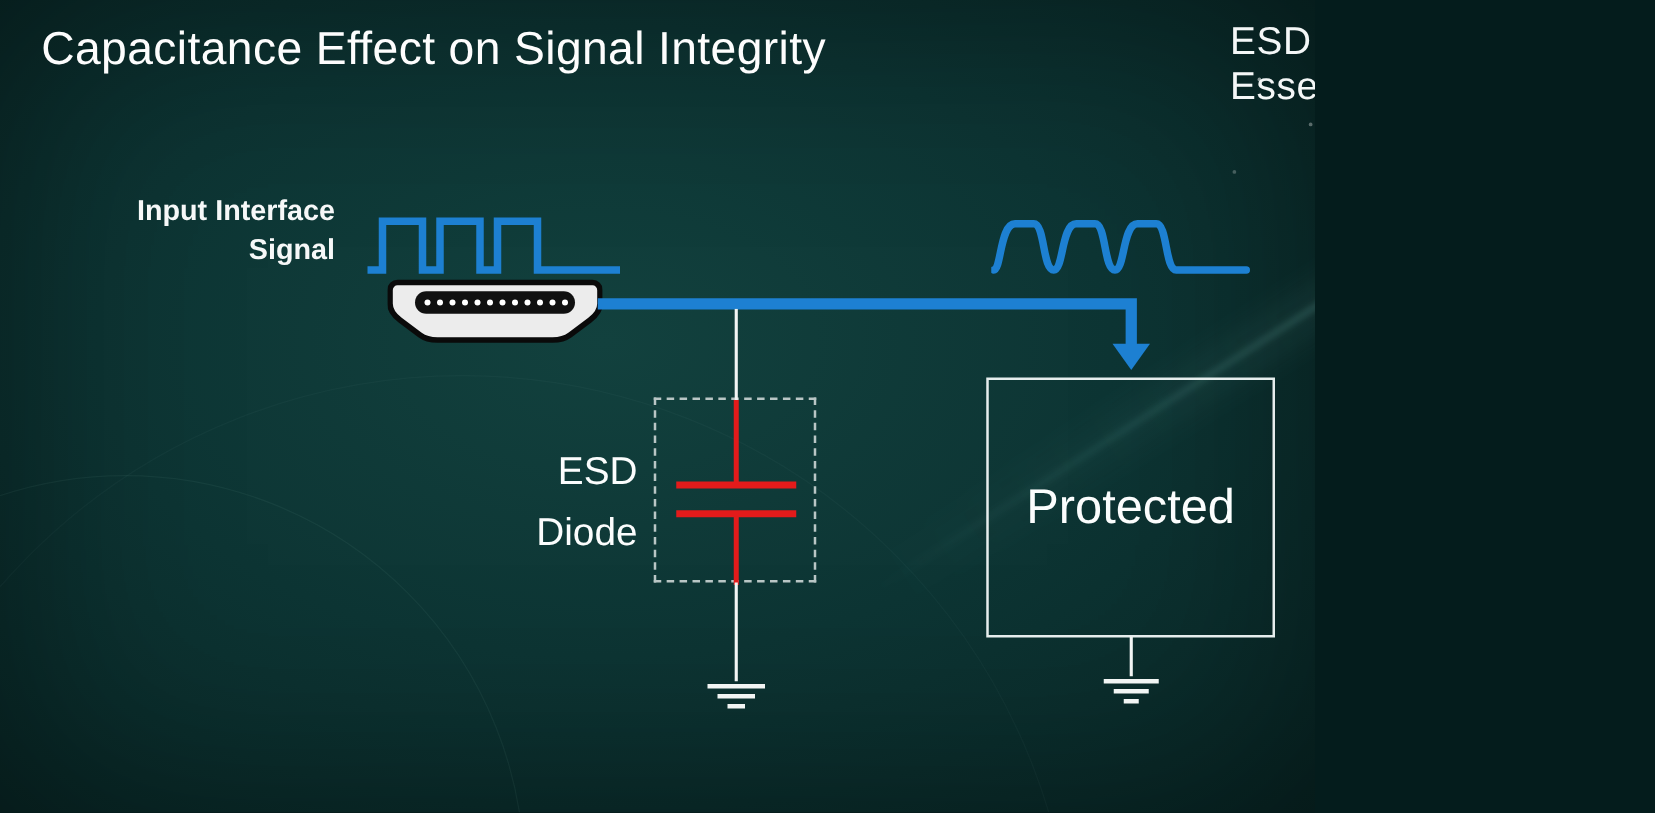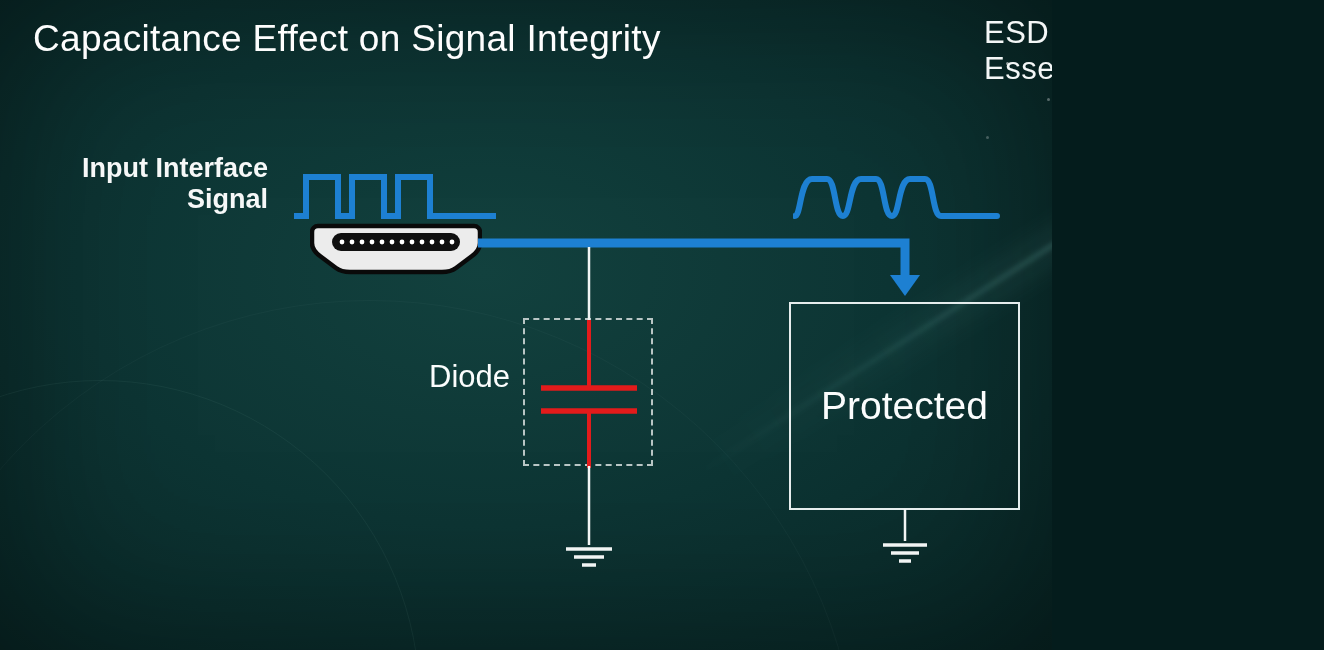--- a/index.html
+++ b/index.html
@@ -33,21 +33,21 @@
   
   .title { left:33px; top:18px; font-size:37px; font-weight:400; color:#fdfdfd; letter-spacing:0.3px; }
   .brand { left:984px; top:15px; font-size:31px; font-weight:400; color:#f4f7f7; letter-spacing:0.5px; }
 
   .thumb-box { left:1163px; top:-14px; width:57px; height:69px;
                background:#98a1a1; border-radius:10px;
                display:flex; align-items:flex-end; justify-content:center; padding-bottom:9px; }
   .shield-wrap { left:1252px; top:-16px; width:90px; height:118px; }
 
   
-  .lbl-bold { font-size:27px; font-weight:700; line-height:31px; color:#f6f8f8; }
+  .lbl-bold { font-size:23px; font-weight:700; line-height:31px; color:#f6f8f8; }
   .input-label { left:56px; top:153px; width:212px; text-align:right; }
   .output-label { left:1025px; top:143px; width:240px; text-align:left; }
   .esd-label { left:372px; top:352px; width:138px; text-align:right;
                font-size:31px; font-weight:400; line-height:49px; color:#fbfdfd; }
 
   
   .clean-wave { left:292px; top:172px; }
   .distorted-wave { left:793px; top:172px; }
   .hdmi { left:310px; top:223px; }
   .bus { left:478px; top:235px; }
@@ -134,20 +134,21 @@
   </svg>
 
   <svg class="abs distorted-wave" width="210" height="48" viewBox="0 0 210 48">
     <path d="M2,44 C8,44 7,7 19,7 L34,7 C43,7 41,44 50,44 C58,44 56,7 68,7 L83,7 C92,7 90,44 99,44 C107,44 105,7 117,7 L132,7 C141,7 139,44 148,44 L204,44" fill="none" stroke-width="6" stroke-linecap="round" stroke="#1d80d2"></path>
   </svg>
 
   <div class="abs output-label lbl-bold">
   </div>
 
   <div class="abs esd-label">
+    <div>ESD</div>
     <div>Diode</div>
   </div>
 
   <div class="abs dashed-box"></div>
 
   <svg class="abs cap-branch" width="100" height="322" viewBox="0 0 100 322">
     <path d="M50,0 V75" fill="none" stroke-width="2.5" stroke="#f2f5f4"></path>
     <path d="M50,73 V139" fill="none" stroke-width="4" stroke="#e31b1b"></path>
     <path d="M2,141 H98" fill="none" stroke-width="5.5" stroke="#e31b1b"></path>
     <path d="M2,164 H98" fill="none" stroke-width="5.5" stroke="#e31b1b"></path>

